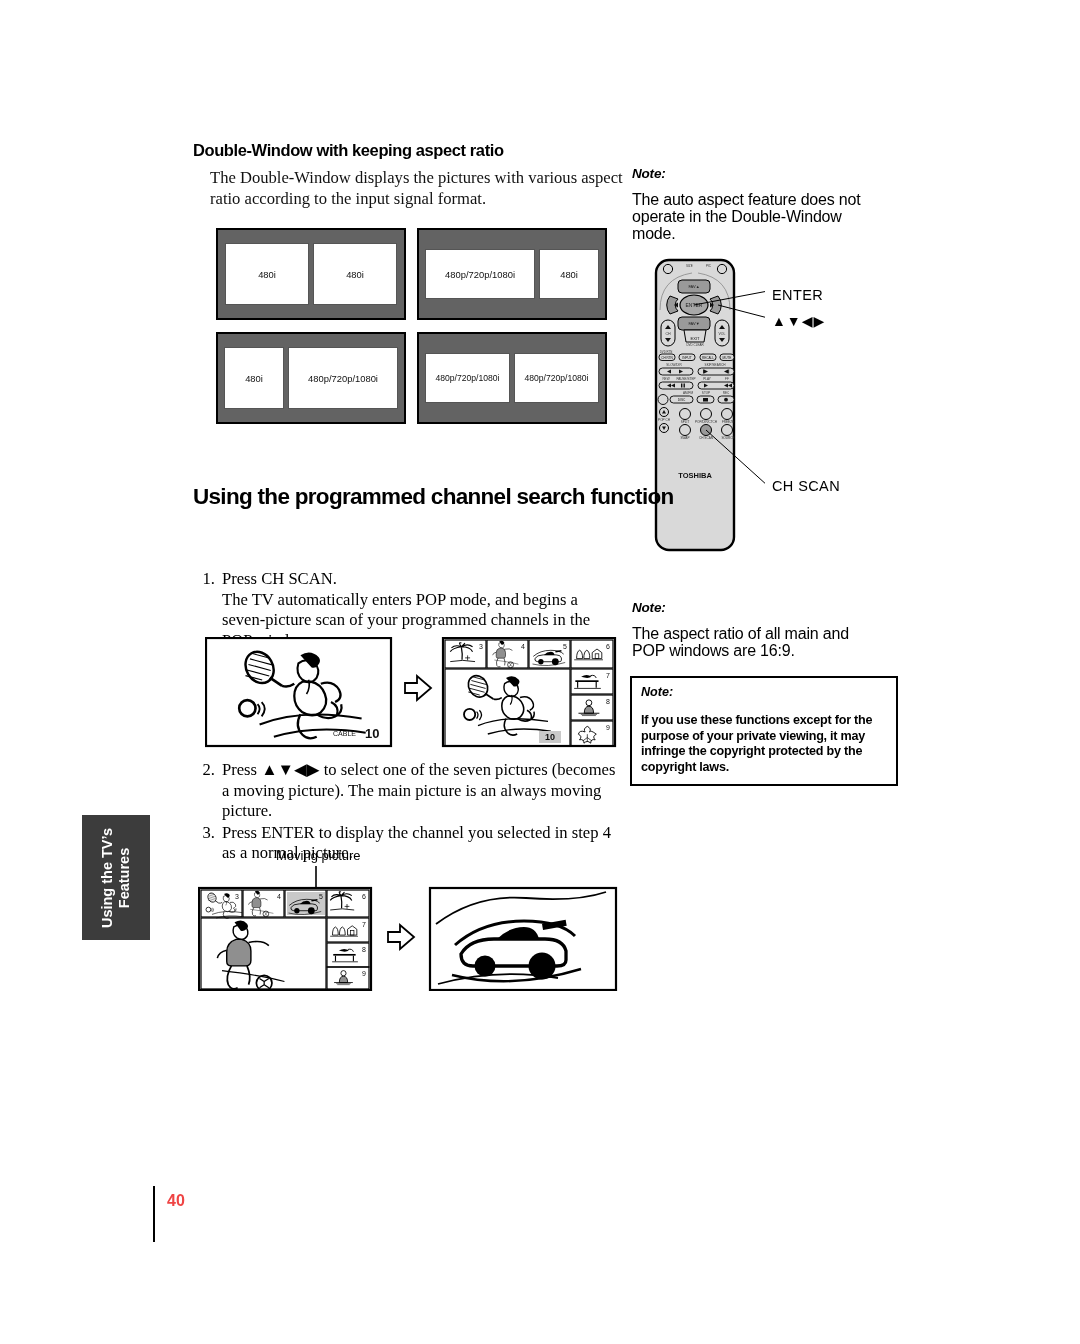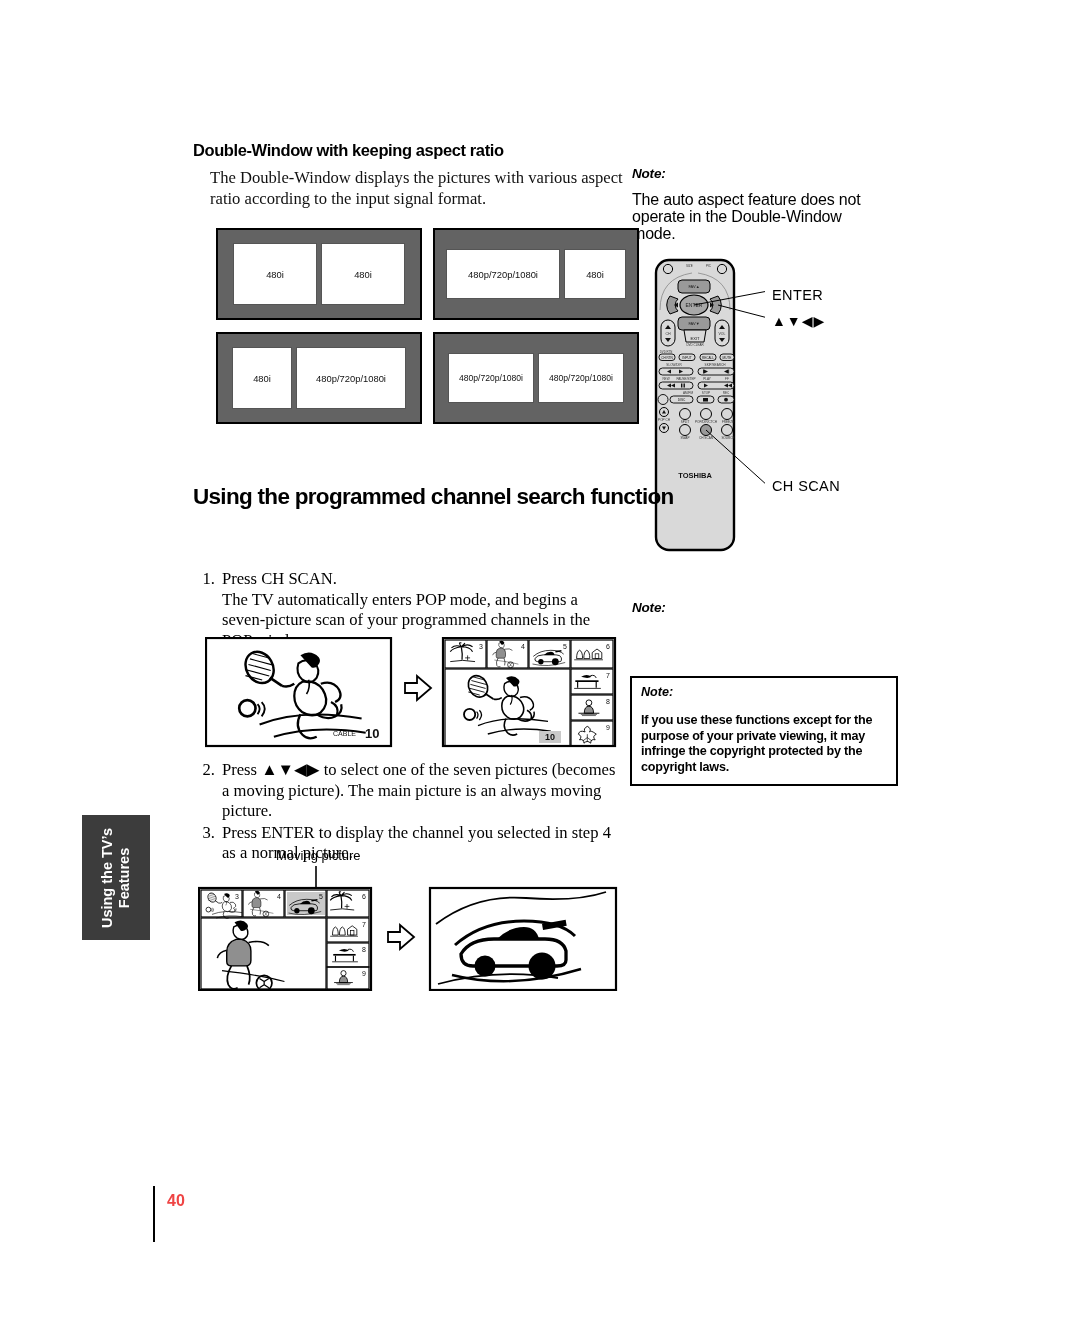--- a/index.html
+++ b/index.html
@@ -49,21 +49,21 @@
     font-style:normal;font-weight:bold;font-size:12.6px;line-height:15.5px;
     letter-spacing:-0.25px;margin-top:14px;
   }
 
   
   .dw-grid{position:absolute;}
   #dw-grid{left:216px;top:228px;}
   .dw-row{display:flex;gap:11px;margin-bottom:12px;}
   .dw-box{
     background:#636363;border:2.5px solid #000;
-    width:206px;height:92px;box-sizing:border-box;
+    width:190px;height:92px;box-sizing:border-box;
     display:flex;align-items:center;justify-content:center;gap:4px;
     padding:0 6px;
   }
   .dw-pane{
     background:#ffffff;border:1.5px solid #555;
     display:flex;align-items:center;justify-content:center;
     font-family:"Liberation Sans",sans-serif;
     font-size:9.4px;color:#111;letter-spacing:0px;white-space:nowrap;
     box-sizing:border-box;
   }
@@ -286,20 +286,21 @@
 
   <div class="steps" id="step-1">
     <div class="step">
       <span class="num">1.</span>
       <span class="txt">Press CH SCAN.<br>The TV automatically enters POP mode, and begins a seven-picture scan of your programmed channels in the POP window.</span>
     </div>
   </div>
 
   <div class="note" id="note-aspect-169">
     <div class="note-title">Note:</div>
+    <div class="note-text">The aspect ratio of all main and POP windows are 16:9.</div>
   </div>
 
   <div id="note-copyright">
     <div class="note-title">Note:</div>
     <div class="note-text">If you use these functions except for the purpose of your private viewing, it may infringe the copyright protected by the copyright laws.</div>
   </div>
 
   <svg class="illus" id="pop-illustration-1" width="412" height="112" viewBox="0 0 412 112">
     <defs>
       <g id="fig-tennis">

